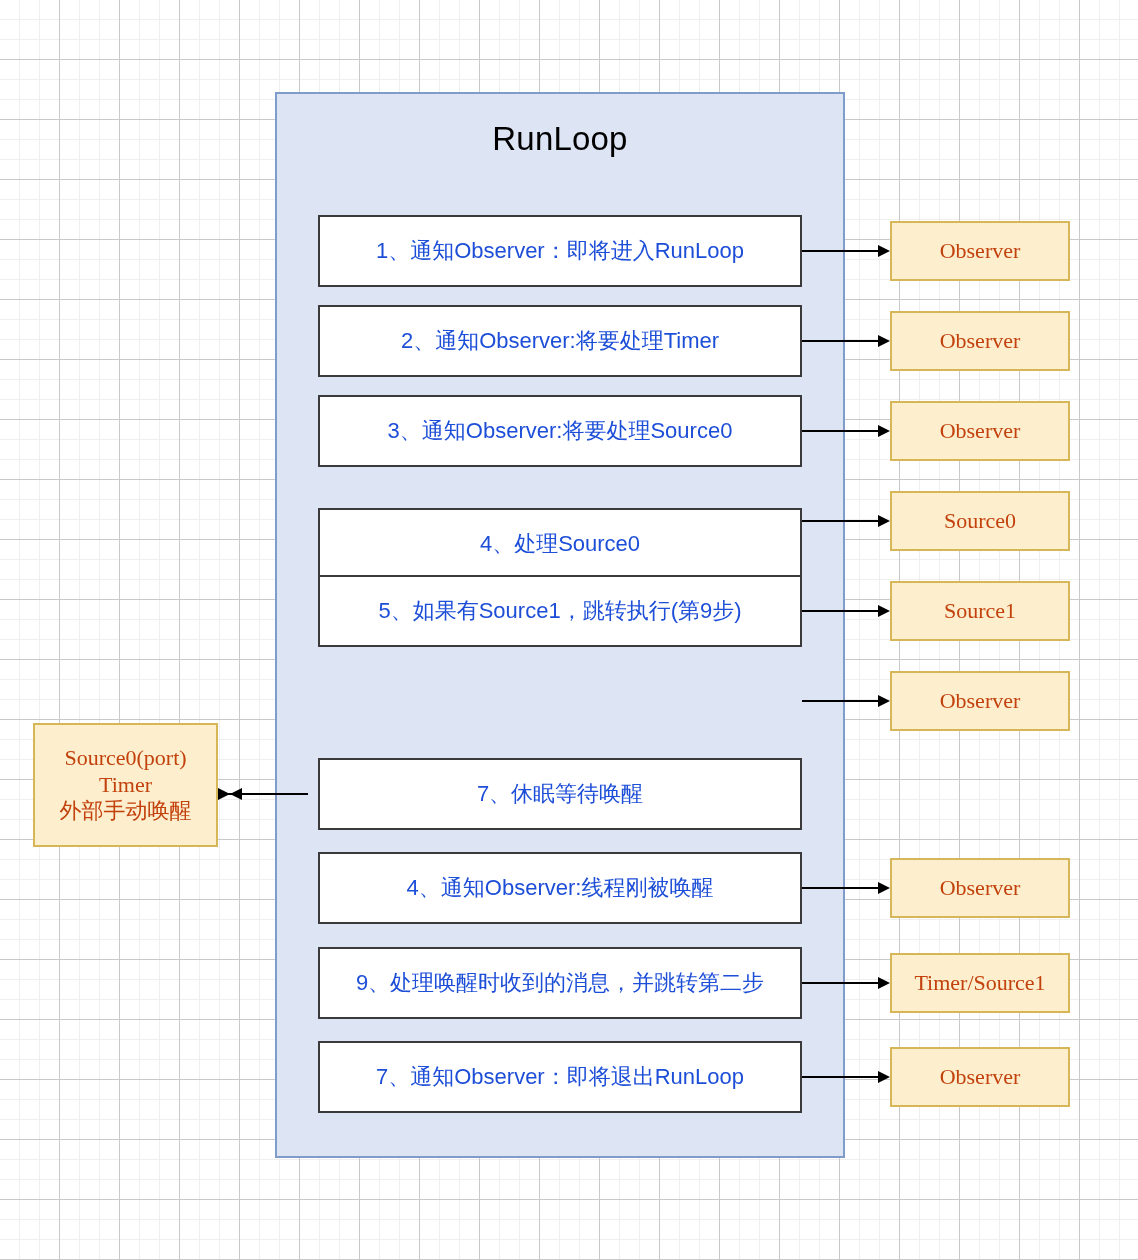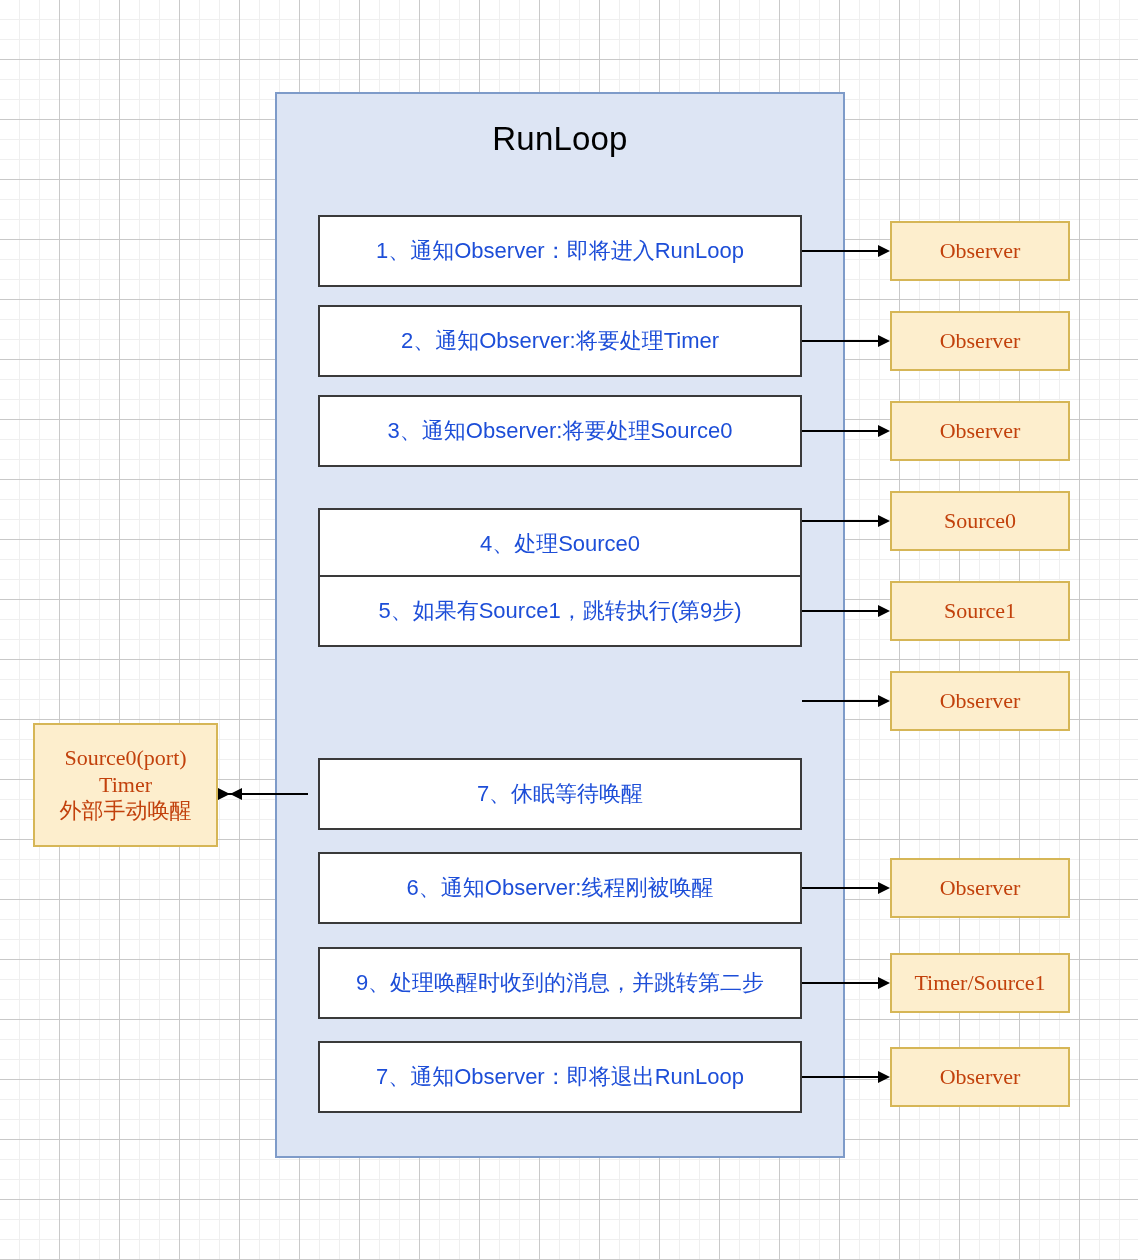--- a/index.html
+++ b/index.html
@@ -149,21 +149,21 @@
   <div id="runloop-container">
     <div id="runloop-title">RunLoop</div>
   </div>
 
   <div class="step-box" style="top:215px">1、通知Observer：即将进入RunLoop</div>
   <div class="step-box" style="top:305px">2、通知Observer:将要处理Timer</div>
   <div class="step-box" style="top:395px">3、通知Observer:将要处理Source0</div>
   <div class="step-box" style="top:508px">4、处理Source0</div>
   <div class="step-box" style="top:575px">5、如果有Source1，跳转执行(第9步)</div>
   <div class="step-box" style="top:758px">7、休眠等待唤醒</div>
-  <div class="step-box" style="top:852px">6、通知Observer:线程刚被唤醒</div>
+  <div class="step-box" style="top:852px">4、通知Observer:线程刚被唤醒</div>
   <div class="step-box" style="top:947px">9、处理唤醒时收到的消息，并跳转第二步</div>
   <div class="step-box" style="top:1041px">7、通知Observer：即将退出RunLoop</div>
 
   <div class="side-box right" style="top:221px">Observer</div>
   <div class="side-box right" style="top:311px">Observer</div>
   <div class="side-box right" style="top:401px">Observer</div>
   <div class="side-box right" style="top:491px">Source0</div>
   <div class="side-box right" style="top:581px">Source1</div>
   <div class="side-box right" style="top:671px">Observer</div>
   <div class="side-box right" style="top:858px">Observer</div>

